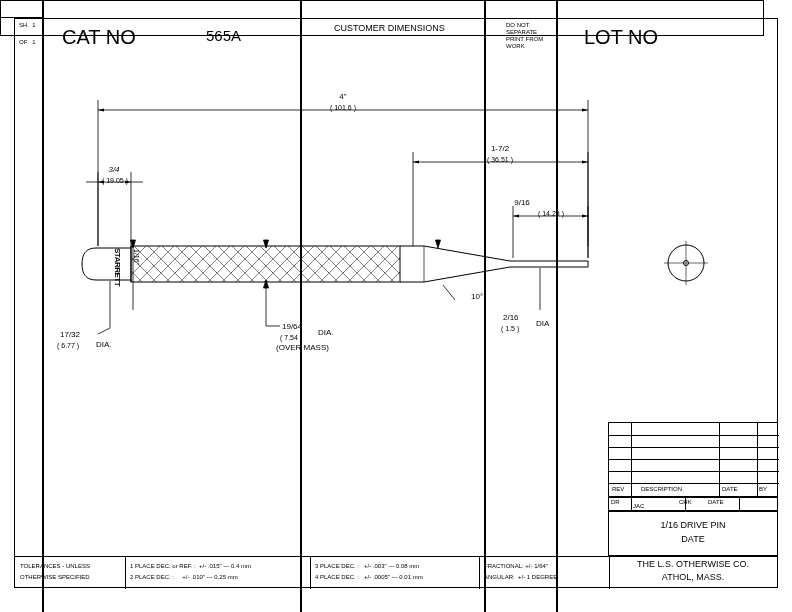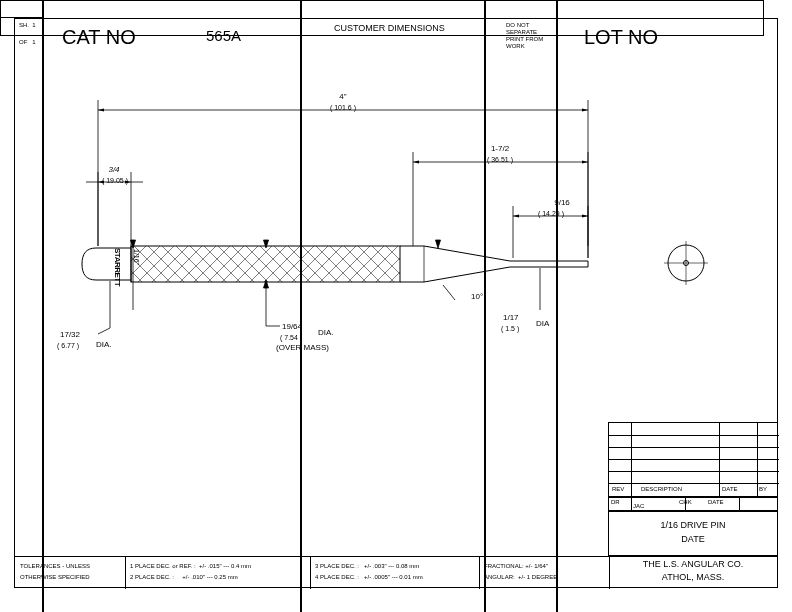--- a/index.html
+++ b/index.html
@@ -147,33 +147,33 @@
 
   <div class="txt sm ctr" style="left:303px;top:93px;width:80px;">4"</div>
   <div class="txt xsm ctr" style="left:303px;top:104px;width:80px;">( 101.6 )</div>
 
   <div class="txt sm ctr" style="left:94px;top:166px;width:40px;font-style:italic;">3/4</div>
   <div class="txt xsm ctr" style="left:90px;top:177px;width:50px;">( 19.05 )</div>
 
   <div class="txt sm ctr" style="left:460px;top:145px;width:80px;">1-7/2</div>
   <div class="txt xsm ctr" style="left:460px;top:156px;width:80px;">( 36.51 )</div>
 
-  <div class="txt sm ctr" style="left:532px;top:199px;width:60px;">9/16</div>
+  <div class="txt sm ctr" style="left:492px;top:199px;width:60px;">9/16</div>
   <div class="txt xsm ctr" style="left:521px;top:210px;width:60px;">( 14.29 )</div>
 
   <div class="txt sm" style="left:60px;top:331px;">17/32</div>
   <div class="txt xsm" style="left:57px;top:342px;">( 6.77 )</div>
   <div class="txt sm" style="left:96px;top:341px;">DIA.</div>
 
   <div class="txt sm" style="left:282px;top:323px;">19/64</div>
   <div class="txt xsm" style="left:280px;top:334px;">( 7.54 )</div>
   <div class="txt sm" style="left:318px;top:329px;">DIA.</div>
   <div class="txt sm" style="left:276px;top:344px;">(OVER MASS)</div>
 
-  <div class="txt sm" style="left:503px;top:314px;">1/17</div>
+  <div class="txt sm" style="left:503px;top:314px;">2/16</div>
   <div class="txt xsm" style="left:501px;top:325px;">( 1.5 )</div>
   <div class="txt sm" style="left:536px;top:320px;">DIA</div>
 
   <div class="txt sm" style="left:471px;top:293px;">10°</div>
 
   <div class="txt sm" style="left:121px;top:248px;transform:rotate(90deg);transform-origin:left top;font-weight:bold;letter-spacing:-0.5px;">STARRETT</div>
   <div class="txt xsm" style="left:140px;top:249px;transform:rotate(90deg);transform-origin:left top;">1/16"</div>
 
   <div class="tbl" style="left:608px;top:422px;width:170px;height:75px;">
     <div class="hline" style="left:0;top:12px;width:170px;"></div>
@@ -211,16 +211,16 @@
     <div class="vline" style="left:594px;top:0;height:32px;"></div>
   </div>
   <div class="txt tiny" style="left:20px;top:563px;">TOLERANCES - UNLESS</div>
   <div class="txt tiny" style="left:20px;top:574px;">OTHERWISE SPECIFIED</div>
   <div class="txt tiny" style="left:130px;top:563px;">1 PLACE DEC. or REF. :  +/- .015" --- 0.4 mm</div>
   <div class="txt tiny" style="left:130px;top:574px;">2 PLACE DEC. :     +/- .010" --- 0.25 mm</div>
   <div class="txt tiny" style="left:315px;top:563px;">3 PLACE DEC. :   +/- .003" --- 0.08 mm</div>
   <div class="txt tiny" style="left:315px;top:574px;">4 PLACE DEC. :   +/- .0005" --- 0.01 mm</div>
   <div class="txt tiny" style="left:484px;top:563px;">FRACTIONAL: +/- 1/64"</div>
   <div class="txt tiny" style="left:484px;top:574px;">ANGULAR:  +/- 1 DEGREE</div>
-  <div class="txt md ctr" style="left:608px;top:560px;width:170px;">THE L.S. ANGULAR CO.</div>
+  <div class="txt md ctr" style="left:608px;top:560px;width:170px;">THE L.S. OTHERWISE CO.</div>
   <div class="txt md ctr" style="left:608px;top:573px;width:170px;">ATHOL, MASS.</div>
 
 </div>
 
 </body></html>

